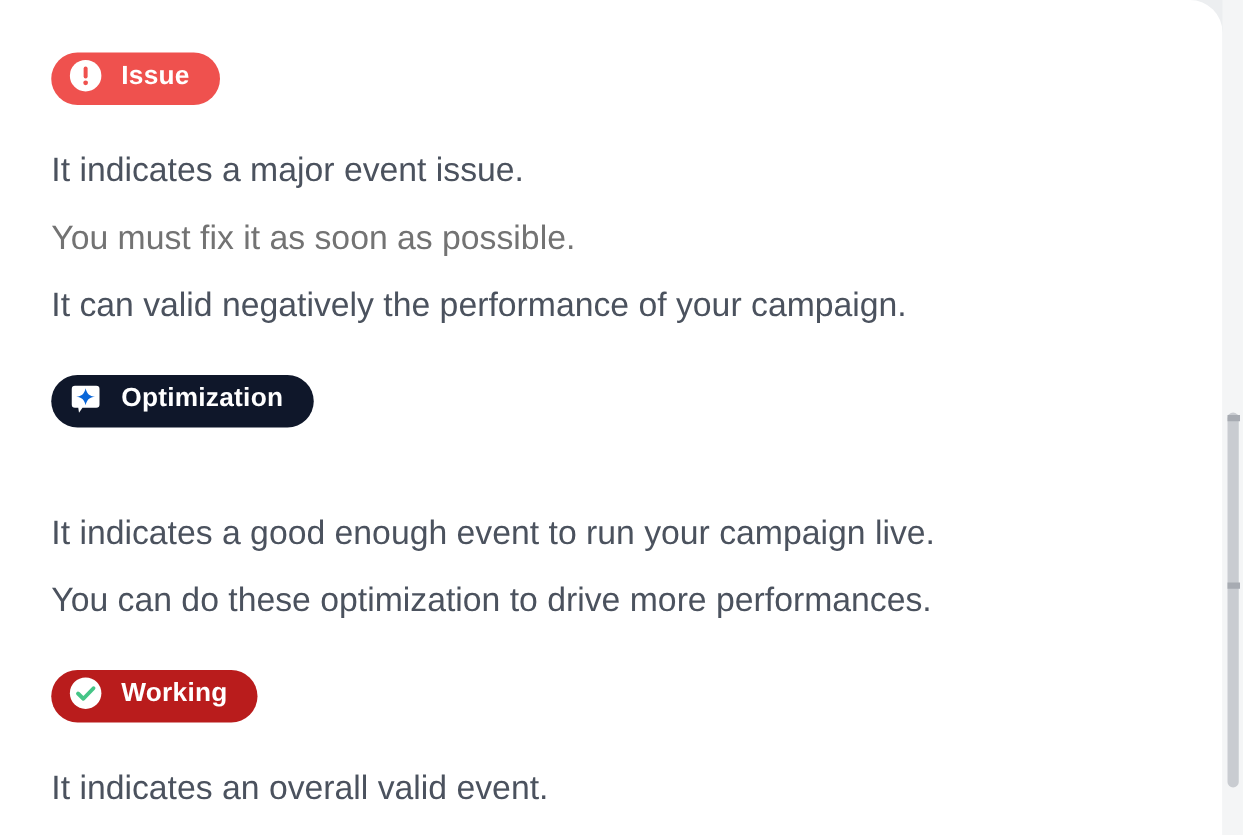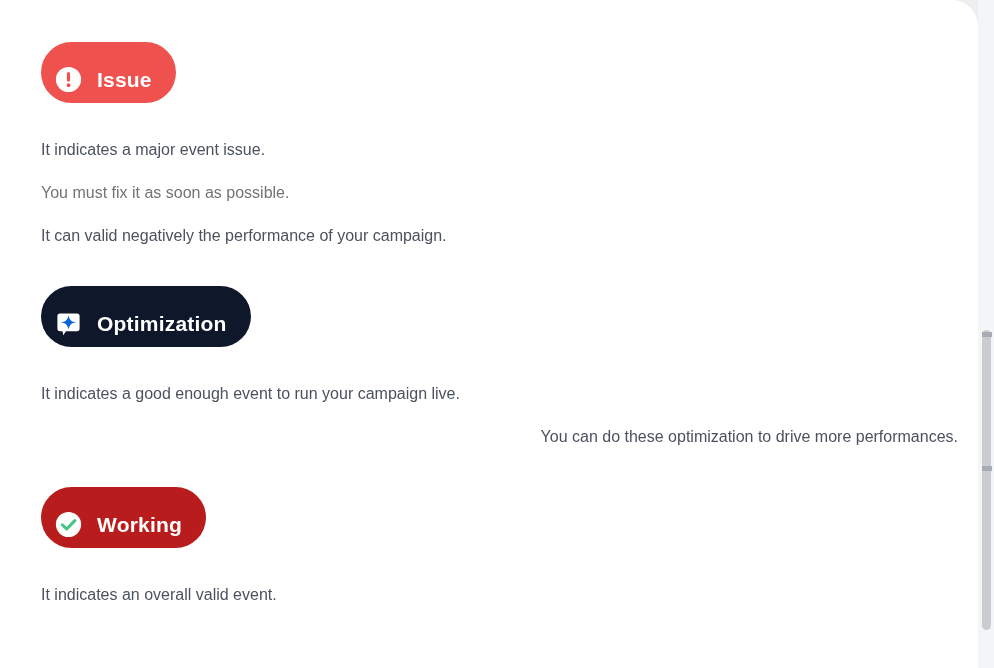--- a/index.html
+++ b/index.html
@@ -32,21 +32,21 @@
     left: 41px;
     top: 42px;
     right: 20px;
   }
 
   
   .badge {
     display: inline-flex;
     align-items: center;
     border-radius: 999px;
-    padding: 23px 24px 9px 13px;
+    padding: 4px 24px 9px 13px;
     box-sizing: border-box;
     user-select: none;
   }
   .badge-label {
     font-size: 21px;
     font-weight: bold;
     color: #ffffff;
     letter-spacing: 0.2px;
     line-height: 1;
     margin-left: 14px;
@@ -63,21 +63,21 @@
 
   .badge-issue        { background: #ef514e; }
   .badge-optimization { background: #0a66d8; }
   .badge-working      { background: #45c587; }
 
   
   .section-lines {
     margin: 0;
   }
   .legend-line {
-    font-size: 16px;
+    font-size: 27px;
     color: #4b525e;
     line-height: 1;
     margin: 0;
     white-space: nowrap;
   }
 
   
   .sp-badge-to-text { height: 39px; }
   .sp-line          { height: 27px; }
   .sp-text-to-badge { height: 42px; }
@@ -142,23 +142,23 @@
         <svg width="29" height="29" viewBox="0 0 29 29" aria-hidden="true">
           <path d="M6.0 4.6 H23.0 a2.6 2.6 0 0 1 2.6 2.6 V19.6 a2.6 2.6 0 0 1 -2.6 2.6 H12.0 L9.2 26.2 L8.6 22.2 H6.0 a2.6 2.6 0 0 1 -2.6 -2.6 V7.2 A2.6 2.6 0 0 1 6.0 4.6 Z" fill="#ffffff"></path>
           <path d="M14.5 6.6 C15.5 11.0 17.6 13.1 22.0 13.4 C17.6 13.7 15.5 15.8 14.5 20.2 C13.5 15.8 11.4 13.7 7.0 13.4 C11.4 13.1 13.5 11.0 14.5 6.6 Z" fill="#0a66d8"></path>
         </svg>
       </span>
       <span class="badge-label">Optimization</span>
     </div>
 
     <div class="sp-badge-to-text"></div>
     <div class="section-lines">
-      <p class="legend-line" style="color: rgb(75, 82, 94);">It indicates a good enough event to run your campaign live.</p>
+      <p class="legend-line" style="color: rgb(75, 82, 94); margin-top: 32px;">It indicates a good enough event to run your campaign live.</p>
       <div class="sp-line"></div>
-      <p class="legend-line" style="color: rgb(75, 82, 94); text-align: right;">You can do these optimization to drive more performances.</p>
+      <p class="legend-line" style="color: rgb(75, 82, 94);">You can do these optimization to drive more performances.</p>
     </div>
 
     <div class="sp-text-to-badge"></div>
 
     
     <div class="badge badge-working" style="background: #b91c1c;">
       <span class="badge-icon">
         <svg width="29" height="29" viewBox="0 0 29 29" aria-hidden="true">
           <circle cx="14.5" cy="14.5" r="12.6" fill="#ffffff"></circle>
           <path d="M8.4 14.8 L12.7 19.0 L20.8 10.6" fill="none" stroke="#45c587" stroke-width="3.1" stroke-linecap="round" stroke-linejoin="round"></path>

